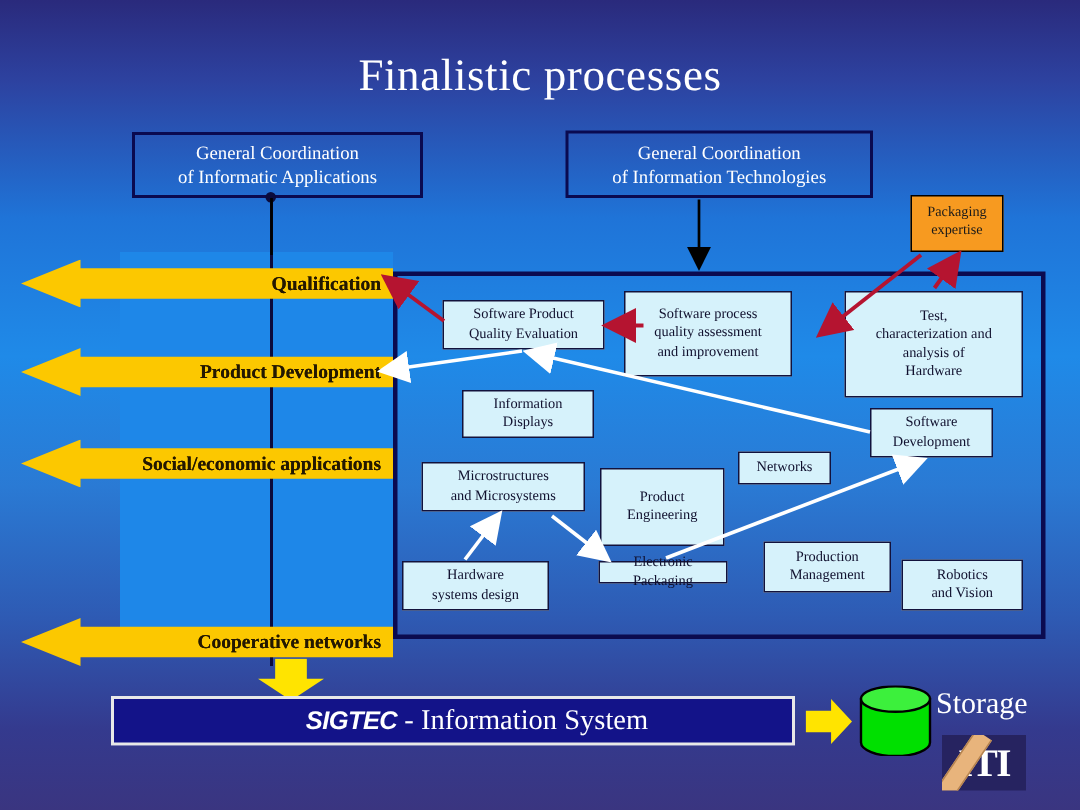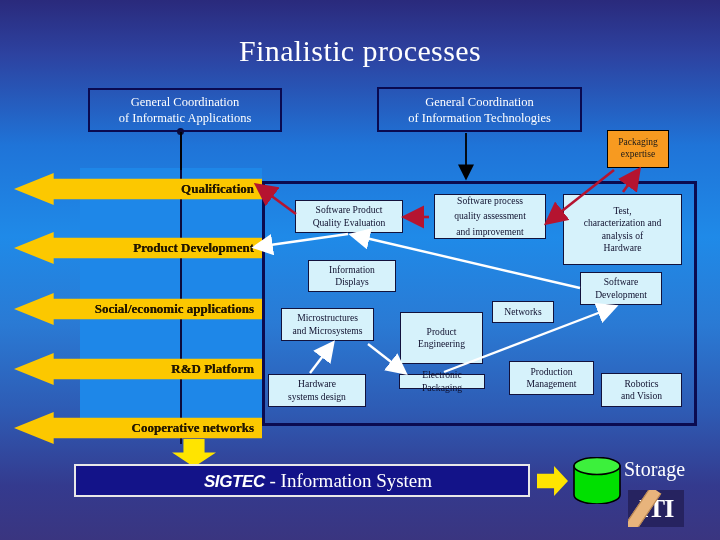--- a/index.html
+++ b/index.html
@@ -156,25 +156,25 @@
     line-height: 1.26;
     text-align: center;
     display: flex;
     flex-direction: column;
     align-items: center;
     justify-content: center;
     box-sizing: border-box;
     z-index: 6;
   }
   #pbox-spqe  { left: 295px; top: 200px; width: 108px; height: 33px; }
-  #pbox-spqai { left: 434px; top: 194px; width: 112px; height: 45px; justify-content: space-between; }
+  #pbox-spqai { left: 416px; top: 194px; width: 112px; height: 57px; }
   #pbox-tcah  { left: 563px; top: 194px; width: 119px; height: 71px; }
   #pbox-info  { left: 308px; top: 260px; width:  88px; height: 32px; }
   #pbox-swdev { left: 580px; top: 272px; width:  82px; height: 33px; }
-  #pbox-micro { left: 281px; top: 308px; width: 93px; height: 33px; }
+  #pbox-micro { left: 281px; top: 308px; width: 109px; height: 33px; }
   #pbox-prodeng { left: 400px; top: 312px; width:  83px; height: 52px; }
   #pbox-net   { left: 492px; top: 301px; width:  62px; height: 22px; }
   #pbox-hwsys { left: 268px; top: 374px; width:  98px; height: 33px; }
   #pbox-elec  { left: 399px; top: 374px; width:  86px; height: 15px; }
   #pbox-prodm { left: 509px; top: 361px; width:  85px; height: 34px; }
   #pbox-robot { left: 601px; top: 373px; width:  81px; height: 34px; }
 
   
   #arrows {
     position: absolute;
@@ -309,21 +309,20 @@
     <span>expertise</span>
   </div>
 
   <div id="left-panel"></div>
   <div id="spine"></div>
   <div id="spine-dot"></div>
 
   <div id="yarrow-2" class="yarrow">Product Development</div>
   <div id="yarrow-1" class="yarrow">Qualification</div>
   <div id="yarrow-3" class="yarrow">Social/economic applications</div>
-  <div id="yarrow-4" class="yarrow">R&amp;D Platform</div>
   <div id="yarrow-5" class="yarrow">Cooperative networks</div>
 
   <div id="main-frame"></div>
 
   <div id="pbox-spqe" class="pbox">
     <span>Software Product</span>
     <span>Quality Evaluation</span>
   </div>
   <div id="pbox-spqai" class="pbox">
     <span>Software process</span>

